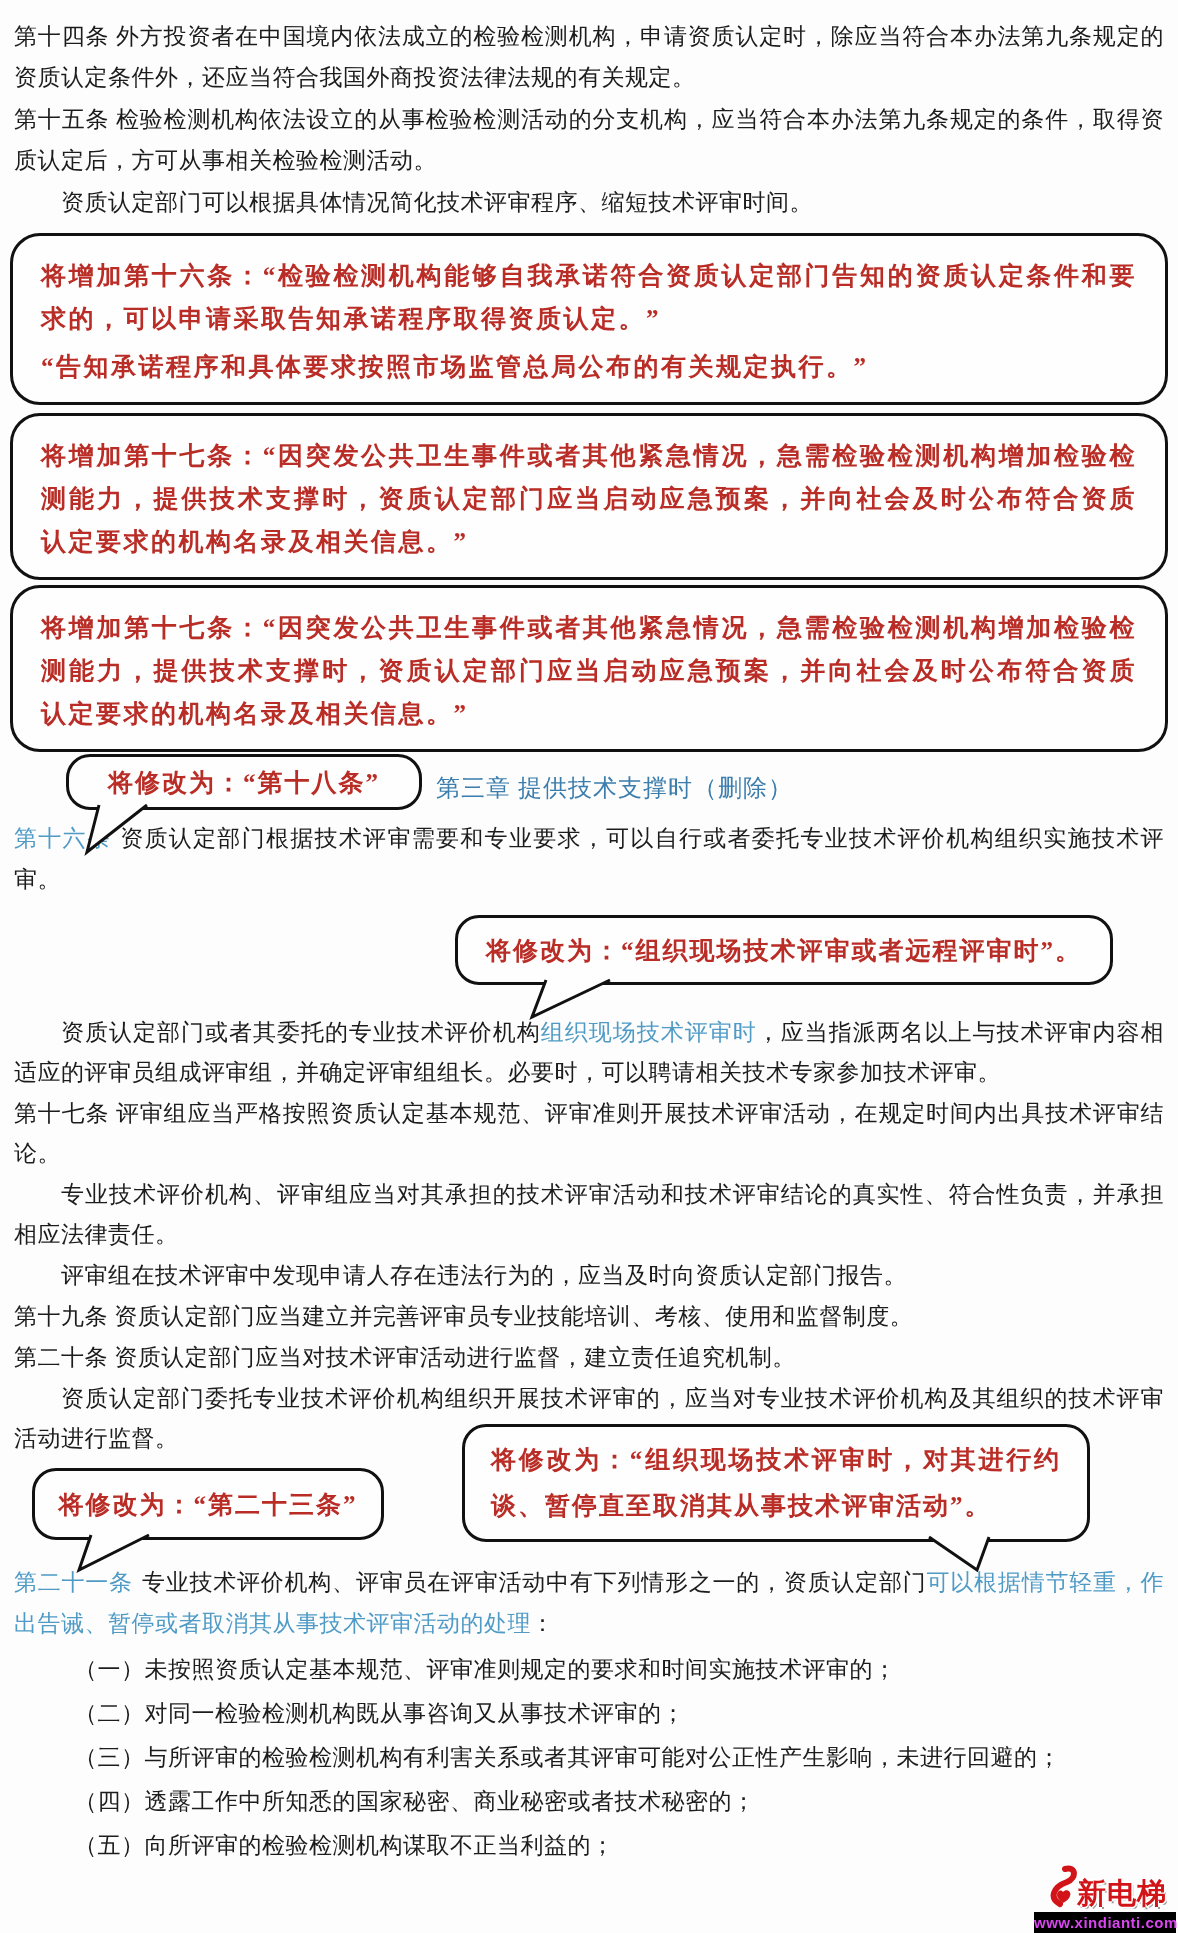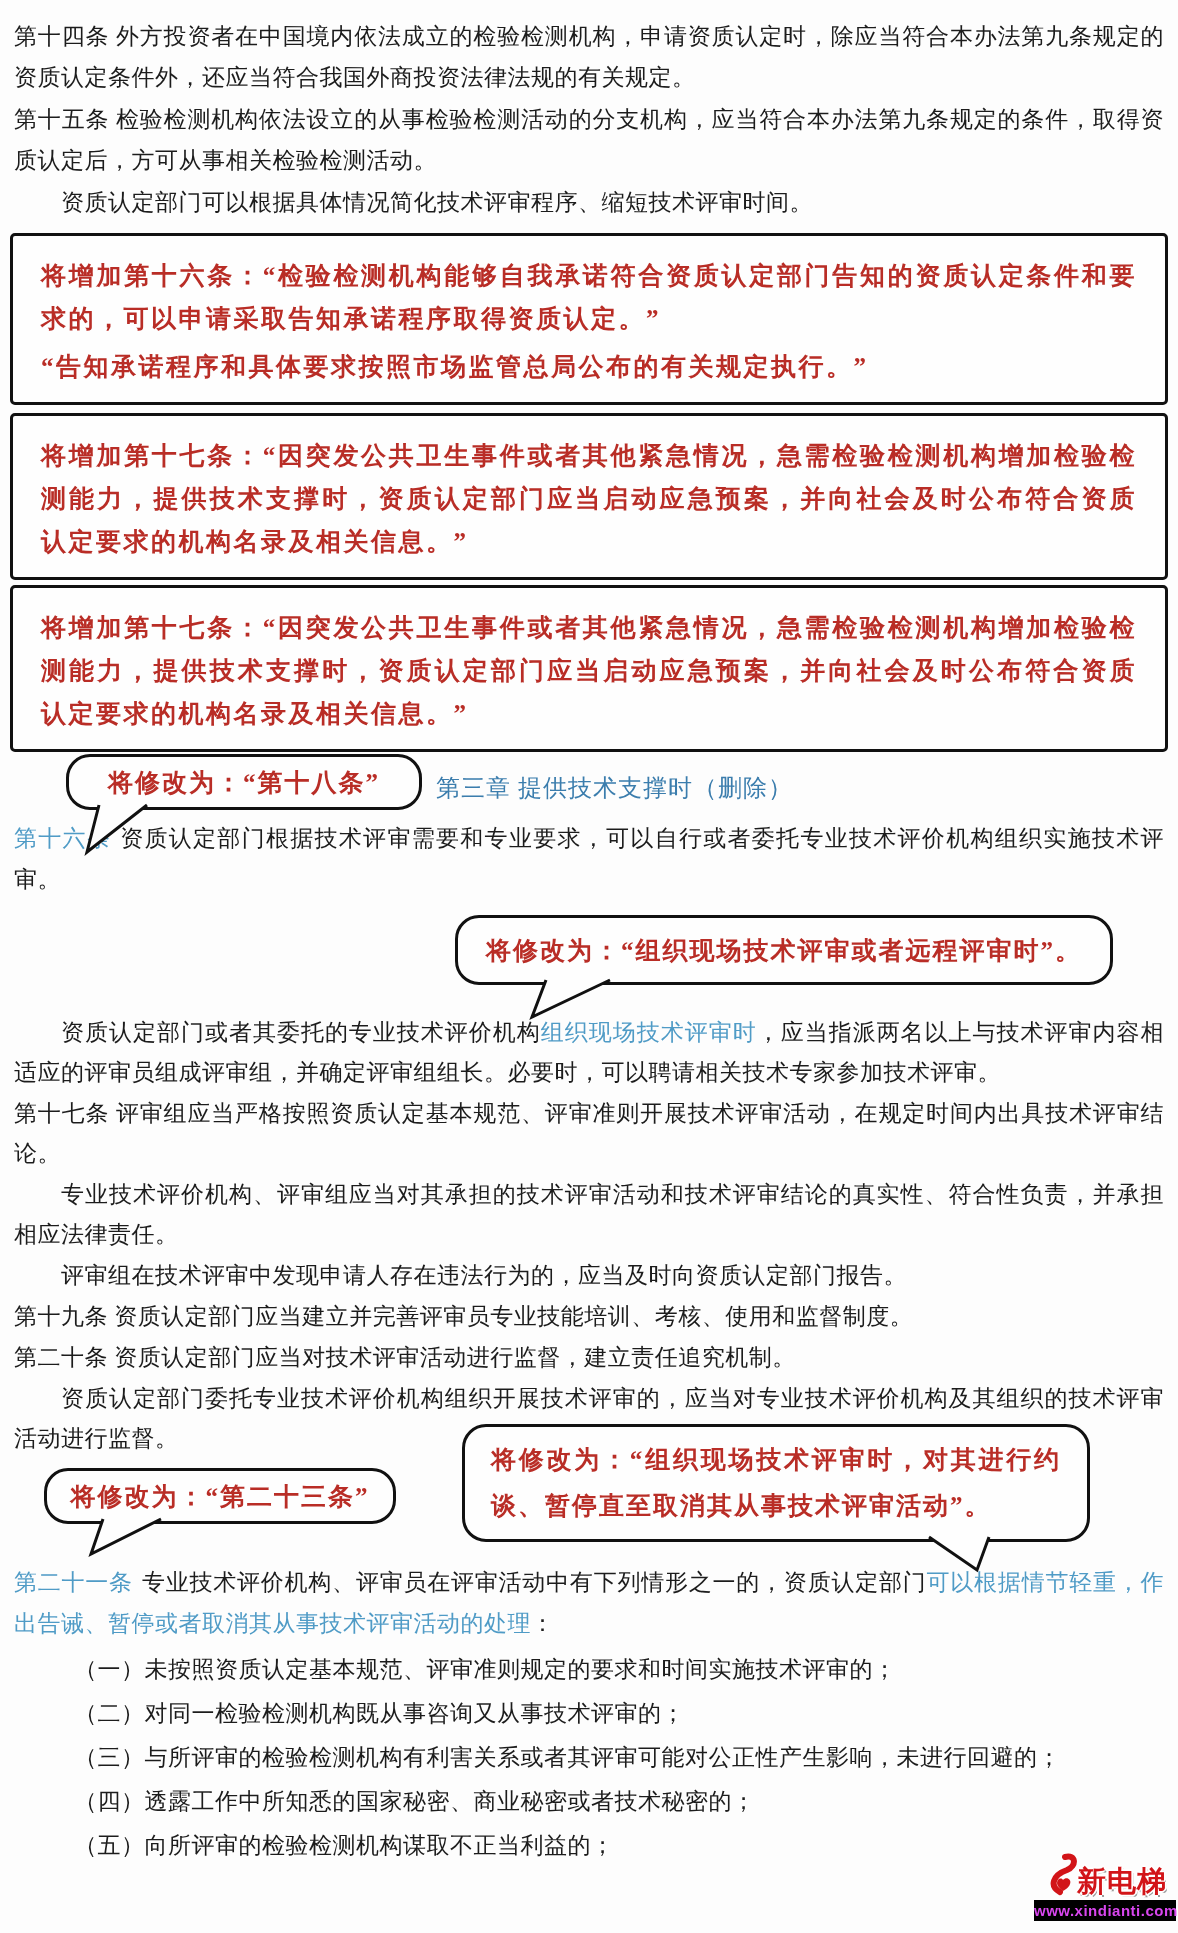--- a/index.html
+++ b/index.html
@@ -21,21 +21,21 @@
     text-align:justify;
   }
   .tight{line-height:40px;}
   .indent{text-indent:47px;}
   .blue{color:#4f9bc6;}
   .term-gap{margin-right:9px;}
   
   .callout{
     margin:10px 10px 0 10px;
     border:3px solid #111;
-    border-radius:5px;
+    border-radius:30px;
     padding:18px 28px 14px 28px;
     background:#fefefe;
     color:#b92d26;
     font-weight:bold;
     font-size:25px;
     line-height:43px;
     letter-spacing:2.5px;
     text-align:justify;
   }
   .callout p{margin:0;}
@@ -58,21 +58,21 @@
   .wrapperA{position:relative;height:66px;text-align:center;}
   .wrapperB{position:relative;height:112px;}
   .wrapperC{position:relative;height:102px;}
   .chapter-heading{
     position:absolute;left:436px;top:20px;
     color:#3b7dad;font-size:24px;letter-spacing:1px;white-space:nowrap;
   }
   .list{margin-top:4px;}
   .list .para{margin-left:74px;line-height:43px;}
   
-  .logo{position:absolute;right:2px;bottom:12px;width:142px;z-index:5;text-align:center;}
+  .logo{position:absolute;right:2px;bottom:0;width:142px;z-index:5;text-align:center;}
   .logo-top{display:flex;align-items:flex-end;justify-content:center;height:46px;}
   .logo-text{
     color:#d21418;font-weight:bold;font-size:29px;letter-spacing:1px;line-height:34px;
     text-shadow:-2px 0 0 #fff,2px 0 0 #fff,0 -2px 0 #fff,0 2px 0 #fff,2px 2px 0 #9a9a9a;
     font-family:"Liberation Sans","DejaVu Sans",sans-serif;
   }
   .logo-bar{
     margin-top:2px;background:#000;color:#d946ef;
     font-family:"Liberation Sans","DejaVu Sans",sans-serif;
     font-weight:bold;font-size:15px;line-height:21px;letter-spacing:0.5px;
@@ -127,21 +127,21 @@
     <span>资质认定部门或者其委托的专业技术评价机构</span><span class="blue">组织现场技术评审时</span><span>，应当指派两名以上与技术评审内容相适应的评审员组成评审组，并确定评审组组长。必要时，可以聘请相关技术专家参加技术评审。</span>
   </p>
   <p class="para tight">第十七条 评审组应当严格按照资质认定基本规范、评审准则开展技术评审活动，在规定时间内出具技术评审结论。</p>
   <p class="para tight indent">专业技术评价机构、评审组应当对其承担的技术评审活动和技术评审结论的真实性、符合性负责，并承担相应法律责任。</p>
   <p class="para tight indent">评审组在技术评审中发现申请人存在违法行为的，应当及时向资质认定部门报告。</p>
   <p class="para tight">第十九条 资质认定部门应当建立并完善评审员专业技能培训、考核、使用和监督制度。</p>
   <p class="para tight">第二十条 资质认定部门应当对技术评审活动进行监督，建立责任追究机制。</p>
   <p class="para tight indent">资质认定部门委托专业技术评价机构组织开展技术评审的，应当对专业技术评价机构及其组织的技术评审活动进行监督。</p>
 
   <div class="wrapperC">
-    <div class="bubble bubble-center" style="left:44px;top:8px;width:352px;height:56px;">
+    <div class="bubble bubble-center" style="left:32px;top:8px;width:352px;height:72px;">
       <span>将修改为：“第二十三条”</span>
       <svg class="tail" width="82" height="44" style="left:40px;bottom:-38px;">
         <path d="M16 4 L4 39 L74 4" fill="#fefefe" stroke="#111" stroke-width="3" stroke-linejoin="miter"></path>
       </svg>
     </div>
     <div class="bubble" style="left:462px;top:-36px;width:628px;padding:10px 26px;line-height:46px;text-align:justify;">
       <span>将修改为：“组织现场技术评审时，对其进行约谈、暂停直至取消其从事技术评审活动”。</span>
       <svg class="tail" width="80" height="42" style="left:452px;bottom:-36px;">
         <path d="M12 4 L60 37 L72 4" fill="#fefefe" stroke="#111" stroke-width="3" stroke-linejoin="miter"></path>
       </svg>

